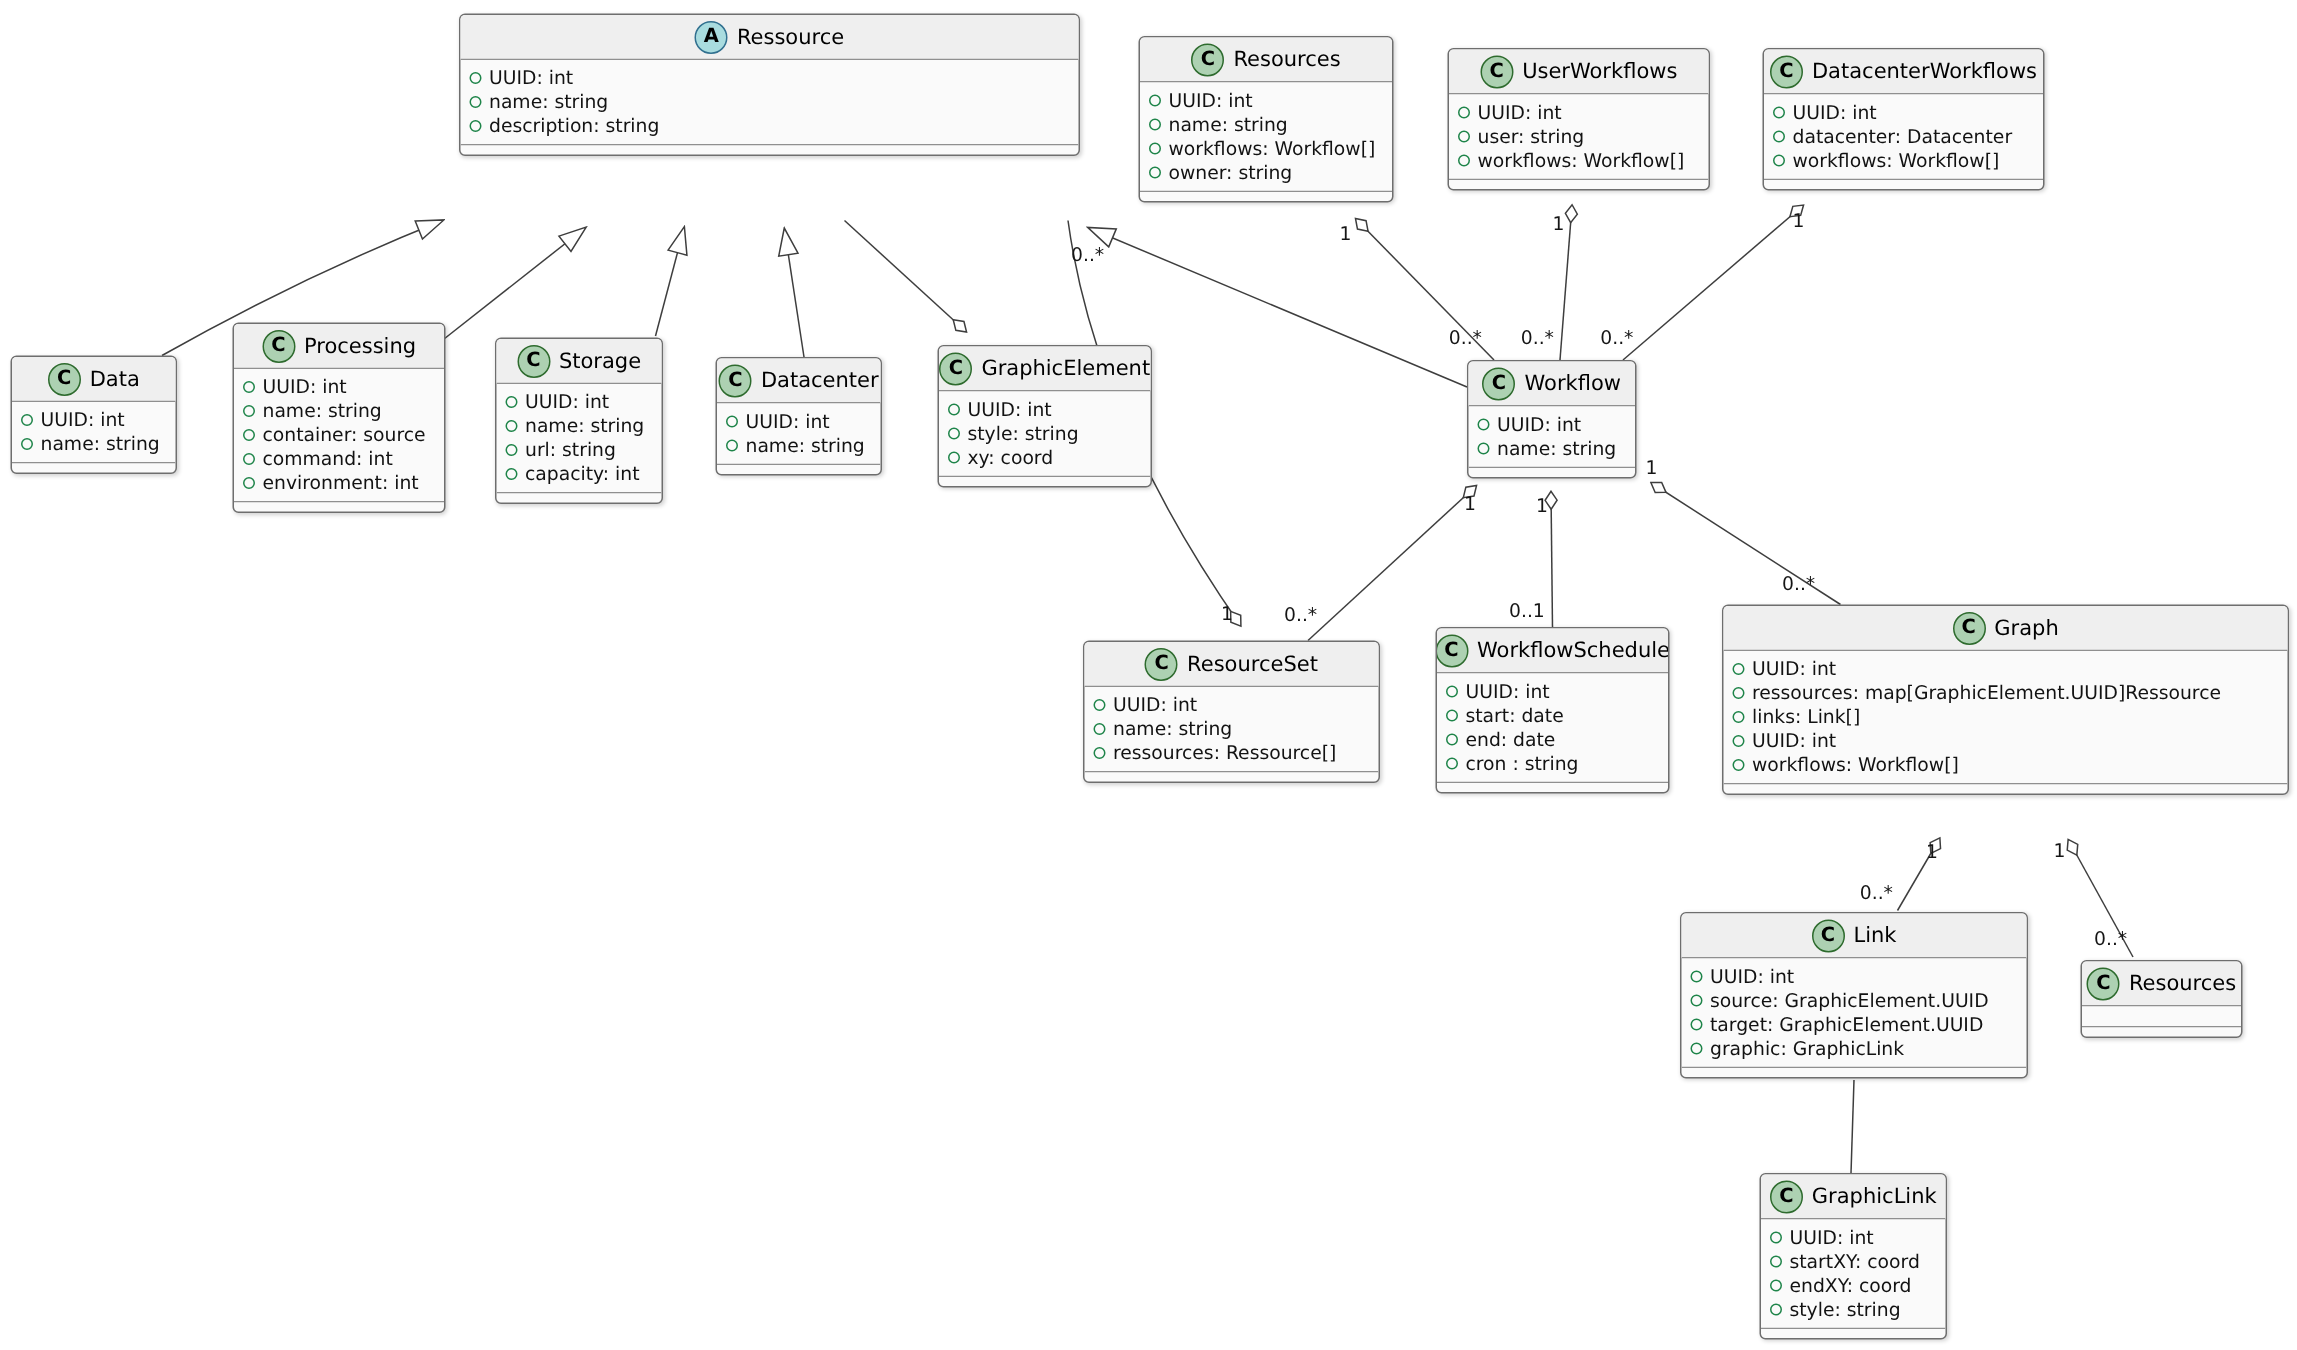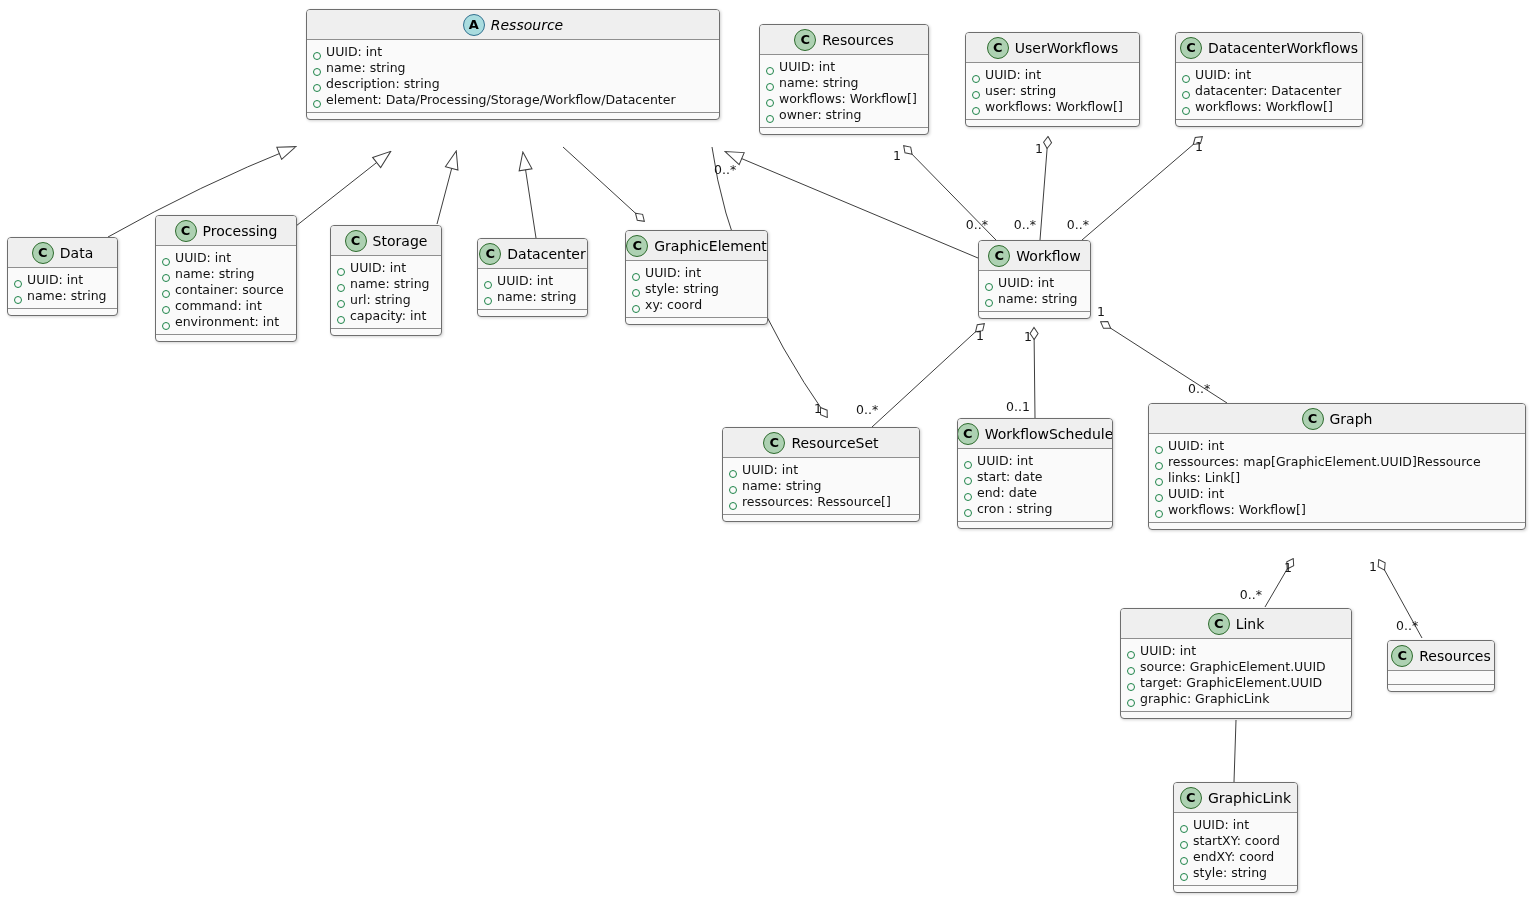--- a/index.html
+++ b/index.html
@@ -13,30 +13,30 @@
     background:#FAFAFA;border:1px solid #6e6e6e;border-radius:4px;
     box-shadow:1px 1px 3px rgba(0,0,0,0.18);
     color:#121212;
   }
   .hdr{
     display:flex;align-items:center;justify-content:center;gap:6px;
     height:29px;background:#EFEFEF;border-bottom:1px solid #8f8f8f;
     border-radius:3px 3px 0 0;padding:0 4px;white-space:nowrap;overflow:hidden;
   }
   .cname{font-size:14px;color:#000;}
-  .uml-class.abstract .cname{font-style:italic;}
+  .uml-class.abstract .cname{}
   .circle{
     flex:0 0 auto;width:20px;height:20px;border-radius:50%;
     display:flex;align-items:center;justify-content:center;
     font-size:13px;font-weight:bold;color:#000;
   }
   .circle.c{background:#ADD1B2;border:1px solid #2e6b2e;}
   .circle.a{background:#A9DCDF;border:1px solid:#2e6b8f;border:1px solid #31708f;}
   .attrs{padding:4px 6px 4px 6px;min-height:5px;}
-  .attr{display:flex;align-items:flex-end;gap:5px;line-height:16px;white-space:nowrap;}
+  .attr{display:flex;align-items:center;gap:5px;line-height:16px;white-space:nowrap;}
   .dot{
     flex:0 0 auto;width:6px;height:6px;border-radius:50%;
     border:1px solid #1E8449;background:transparent;
   }
   .atxt{font-size:12.5px;}
   .methods{height:6px;border-top:1px solid #8f8f8f;border-radius:0 0 3px 3px;}
   text.mlabel{font-size:12.5px;fill:#151515;font-family:"DejaVu Sans", sans-serif;}
   path.edge{fill:none;stroke:#3E3E3E;stroke-width:1;}
 </style>
 </head>
@@ -98,24 +98,20 @@
           <span class="atxt">UUID: int</span>
         </div>
         <div class="attr">
           <span class="dot"></span>
           <span class="atxt">name: string</span>
         </div>
         <div class="attr">
           <span class="dot"></span>
           <span class="atxt">description: string</span>
         </div>
-        <div class="attr">
-          <span class="dot"></span>
-          <span class="atxt">element: Data/Processing/Storage/Workflow/Datacenter</span>
-        </div>
       </div>
       <div class="methods"></div>
     </div>
     <div class="uml-class" style="left: 759px; top: 24px; width: 170px;">
       <div class="hdr">
         <span class="circle c">C</span>
         <span class="cname">Resources</span>
       </div>
       <div class="attrs">
         <div class="attr">

